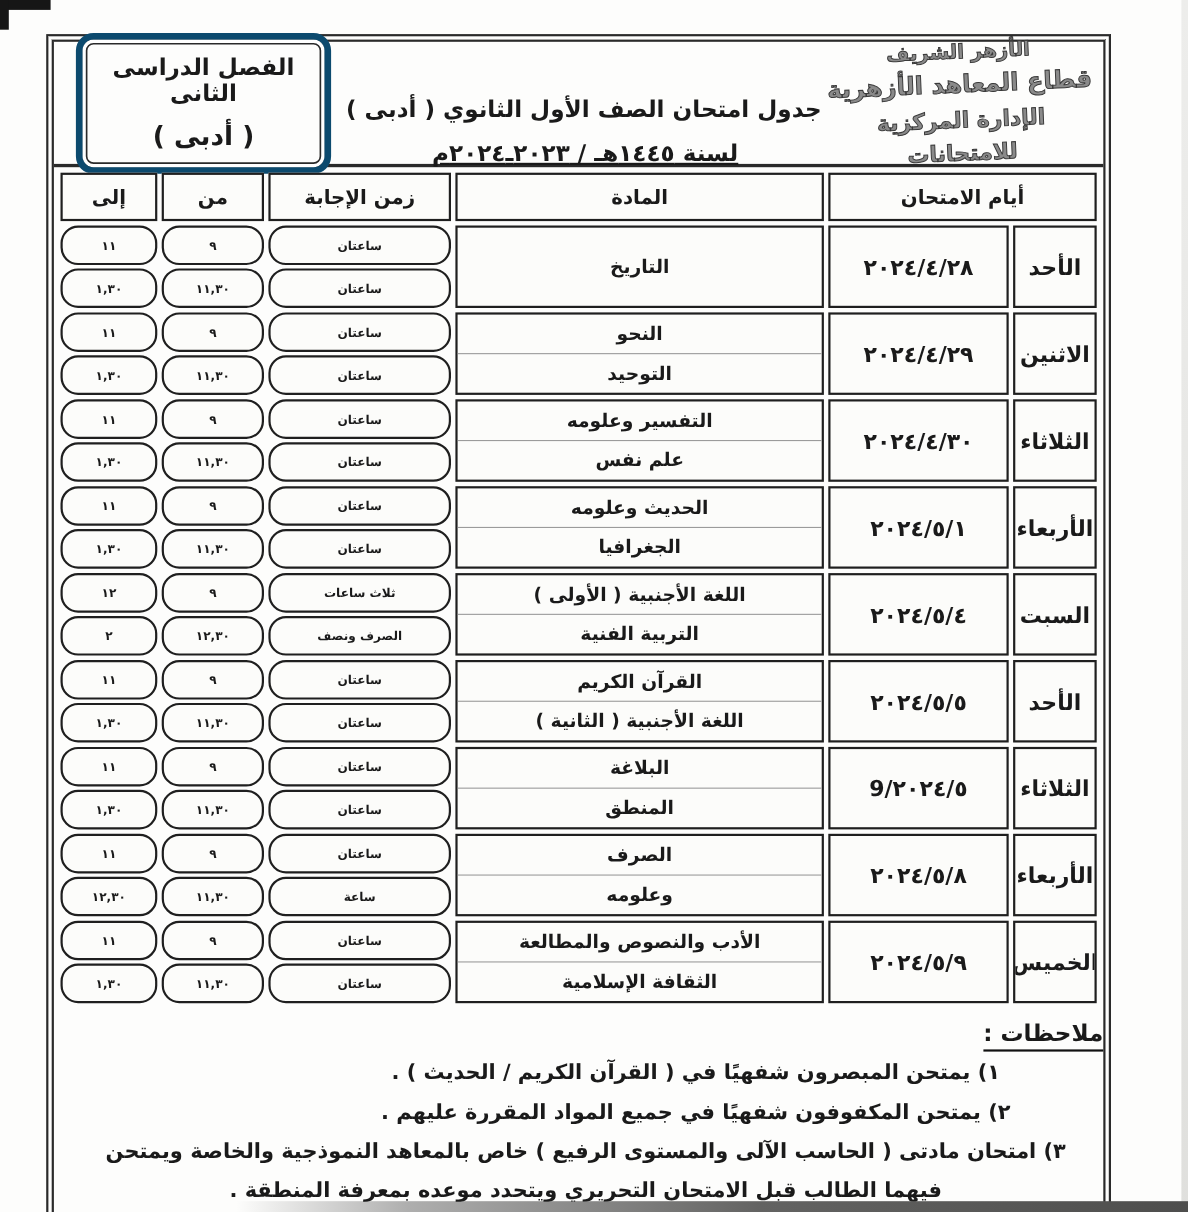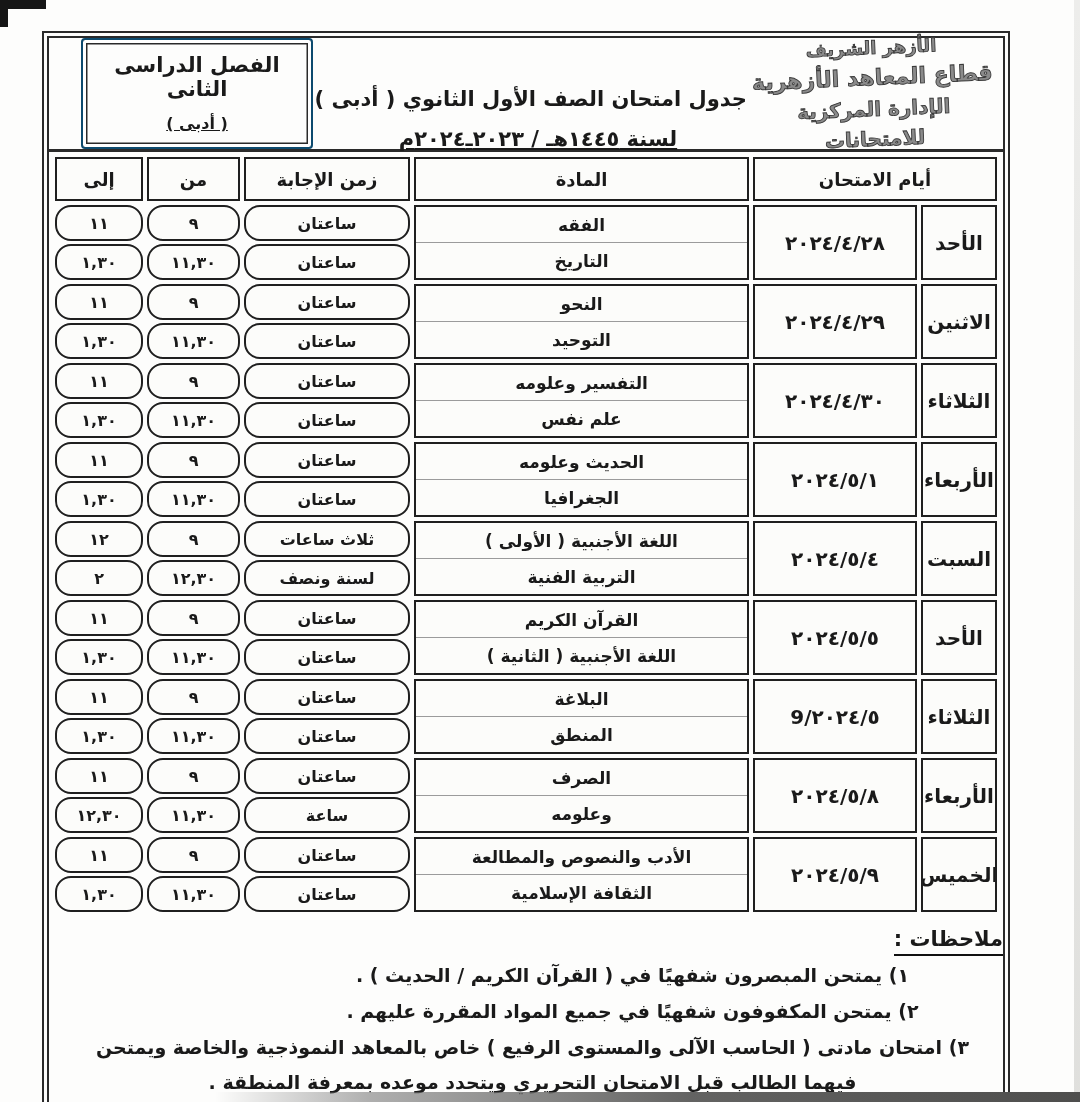--- a/index.html
+++ b/index.html
@@ -34,48 +34,48 @@
   .hdr{height:114px; display:flex; align-items:center; border-bottom:3px solid var(--grid); padding:2px 4px 4px;}
   .logo{width:252px; text-align:center; transform:rotate(-2.5deg); padding-top:2px; flex:none;}
   .logo .ll{font-weight:bold; color:#8a8a8a; -webkit-text-stroke:0.9px #3a3a3a; letter-spacing:.5px; line-height:1.5;}
   .logo .l1{font-size:18px;}
   .logo .l2{font-size:22px;}
   .logo .l3{font-size:20px;}
   .titlebox{flex:1; min-width:0; text-align:center; padding-top:4px;}
   .titlebox .t1{font-size:21px; font-weight:bold; white-space:nowrap;margin-top:48px;}
   .titlebox .t2{font-size:21px; font-weight:bold; margin-top:16px;text-decoration:underline;}
   .sembox{
-    flex:none; width:232px; margin:2px 16px 0 28px; padding:9px 4px 11px;
-    border:2px solid #0c4a6e; border-radius:4px;
+    flex:none; width:232px; margin:2px 16px 0 16px; padding:9px 4px 11px;
+    border:6px solid #0c4a6e; border-radius:16px;
     box-shadow:inset 0 0 0 3px #fff, inset 0 0 0 4.5px #2a2a2a;
     text-align:center; font-weight:bold;
   }
   .sembox .s1{font-size:21px; padding-top:4px;}
-  .sembox .s2{font-size:16px; margin-top:13px; padding-bottom:3px;text-decoration:underline;}
+  .sembox .s2{font-size:24px; margin-top:13px; padding-bottom:3px;}
 
   
   .tbl{padding:5px 6px; display:flex; flex-direction:column; gap:4px;}
   .grid6{display:grid; grid-template-columns:76px 164px 1fr 166px 93px 88px; gap:4px;}
   .cellbox{
     border:2px solid #1f1f1f; background:#fcfcfa;
     display:flex; align-items:center; justify-content:center;
     font-weight:bold; text-align:center; overflow:hidden;
   }
   .thead{height:44px;}
   .thead .hb{font-size:18px;}
   .thead .days{grid-column:1 / span 2;}
   #rows{display:flex; flex-direction:column; gap:4px;}
   .block{height:75px;}
   .day{font-size:20px; letter-spacing:-.5px;}
   .date{font-size:20px;}
   .subjcol{flex-direction:column; align-items:stretch; padding:0;}
   .subj{flex:1; display:flex; align-items:center; justify-content:center; font-size:17px;}
   .subj.s1{border-bottom:1px solid var(--subtle-line);}
   .pcol{display:flex; flex-direction:column; gap:3px;}
-  .pcol .p{flex:1; font-size:16px;border-radius:16px;}
+  .pcol .p{flex:1; font-size:11px;border-radius:16px;}
 
   
   .notes{padding:10px 1px 0 14px;}
   .notes-title{display:inline-block; font-size:21px; font-weight:bold;
     border-bottom:2.5px solid #111; padding-bottom:3px; margin-right:-1px;text-align:center;}
   .note{font-weight:bold; font-size:19px; text-align:center; margin-top:2px; line-height:1.8;}
   .note.bias{padding-left:200px;}
   .note.n3{padding:0 28px;}
 </style>
 </head>
@@ -111,21 +111,20 @@
         <div class="cellbox hb">المادة</div>
         <div class="cellbox hb">زمن الإجابة</div>
         <div class="cellbox hb">من</div>
         <div class="cellbox hb">إلى</div>
       </div>
       <div id="rows">
   <div class="block grid6">
     <div class="cellbox day">الأحد</div>
     <div class="cellbox date">٢٠٢٤/٤/٢٨</div>
     <div class="cellbox subjcol">
-      <div class="subj s1">الفقه</div>
       <div class="subj s2">التاريخ</div>
     </div>
     <div class="pcol">
       <div class="cellbox p d1">ساعتان</div>
       <div class="cellbox p d2">ساعتان</div>
     </div>
     <div class="pcol">
       <div class="cellbox p f1">٩</div>
       <div class="cellbox p f2">١١,٣٠</div>
     </div>
@@ -200,21 +199,21 @@
 
   <div class="block grid6">
     <div class="cellbox day">السبت</div>
     <div class="cellbox date">٢٠٢٤/٥/٤</div>
     <div class="cellbox subjcol">
       <div class="subj s1">اللغة الأجنبية ( الأولى )</div>
       <div class="subj s2">التربية الفنية</div>
     </div>
     <div class="pcol">
       <div class="cellbox p d1">ثلاث ساعات</div>
-      <div class="cellbox p d2">لسنة ونصف</div>
+      <div class="cellbox p d2">الصرف ونصف</div>
     </div>
     <div class="pcol">
       <div class="cellbox p f1">٩</div>
       <div class="cellbox p f2">١٢,٣٠</div>
     </div>
     <div class="pcol">
       <div class="cellbox p t1">١٢</div>
       <div class="cellbox p t2">٢</div>
     </div>
   </div>

